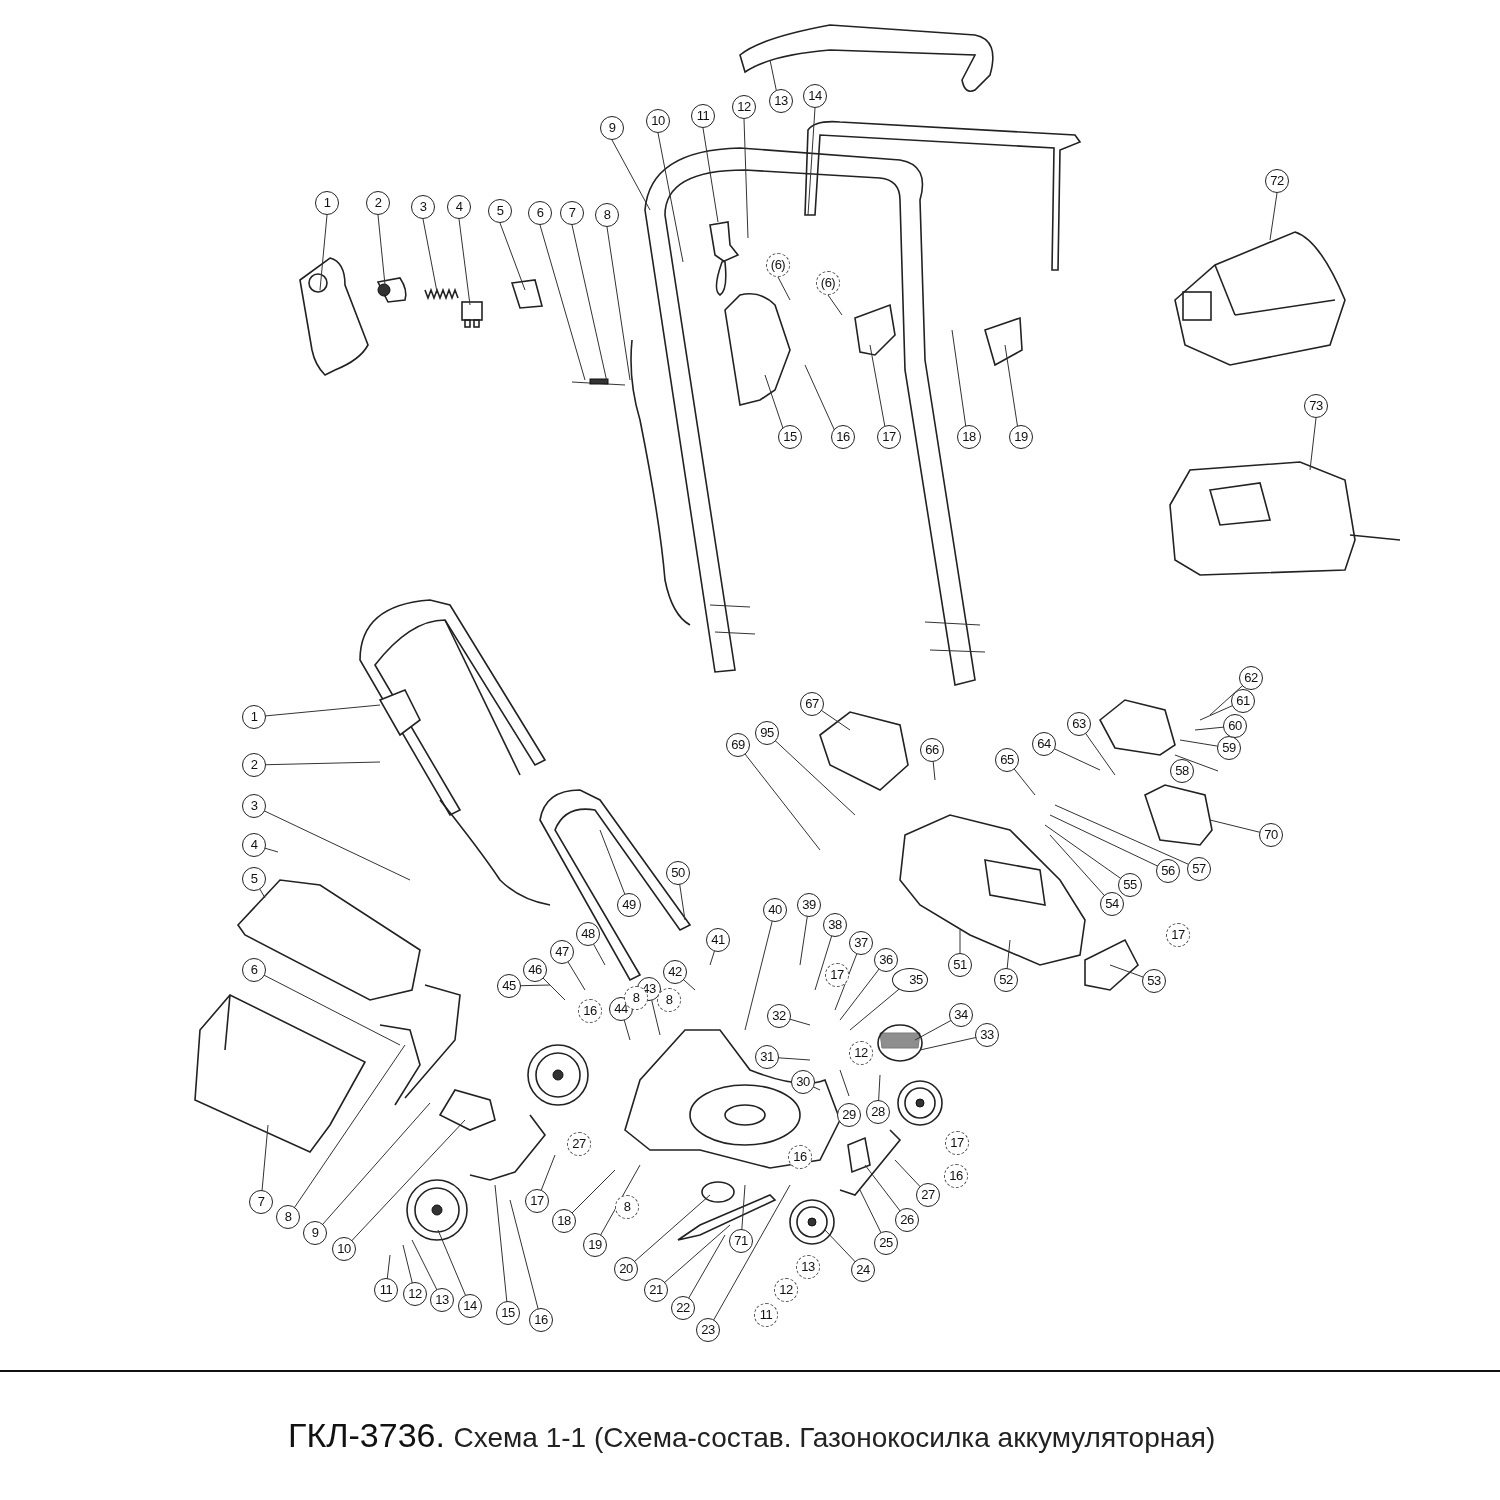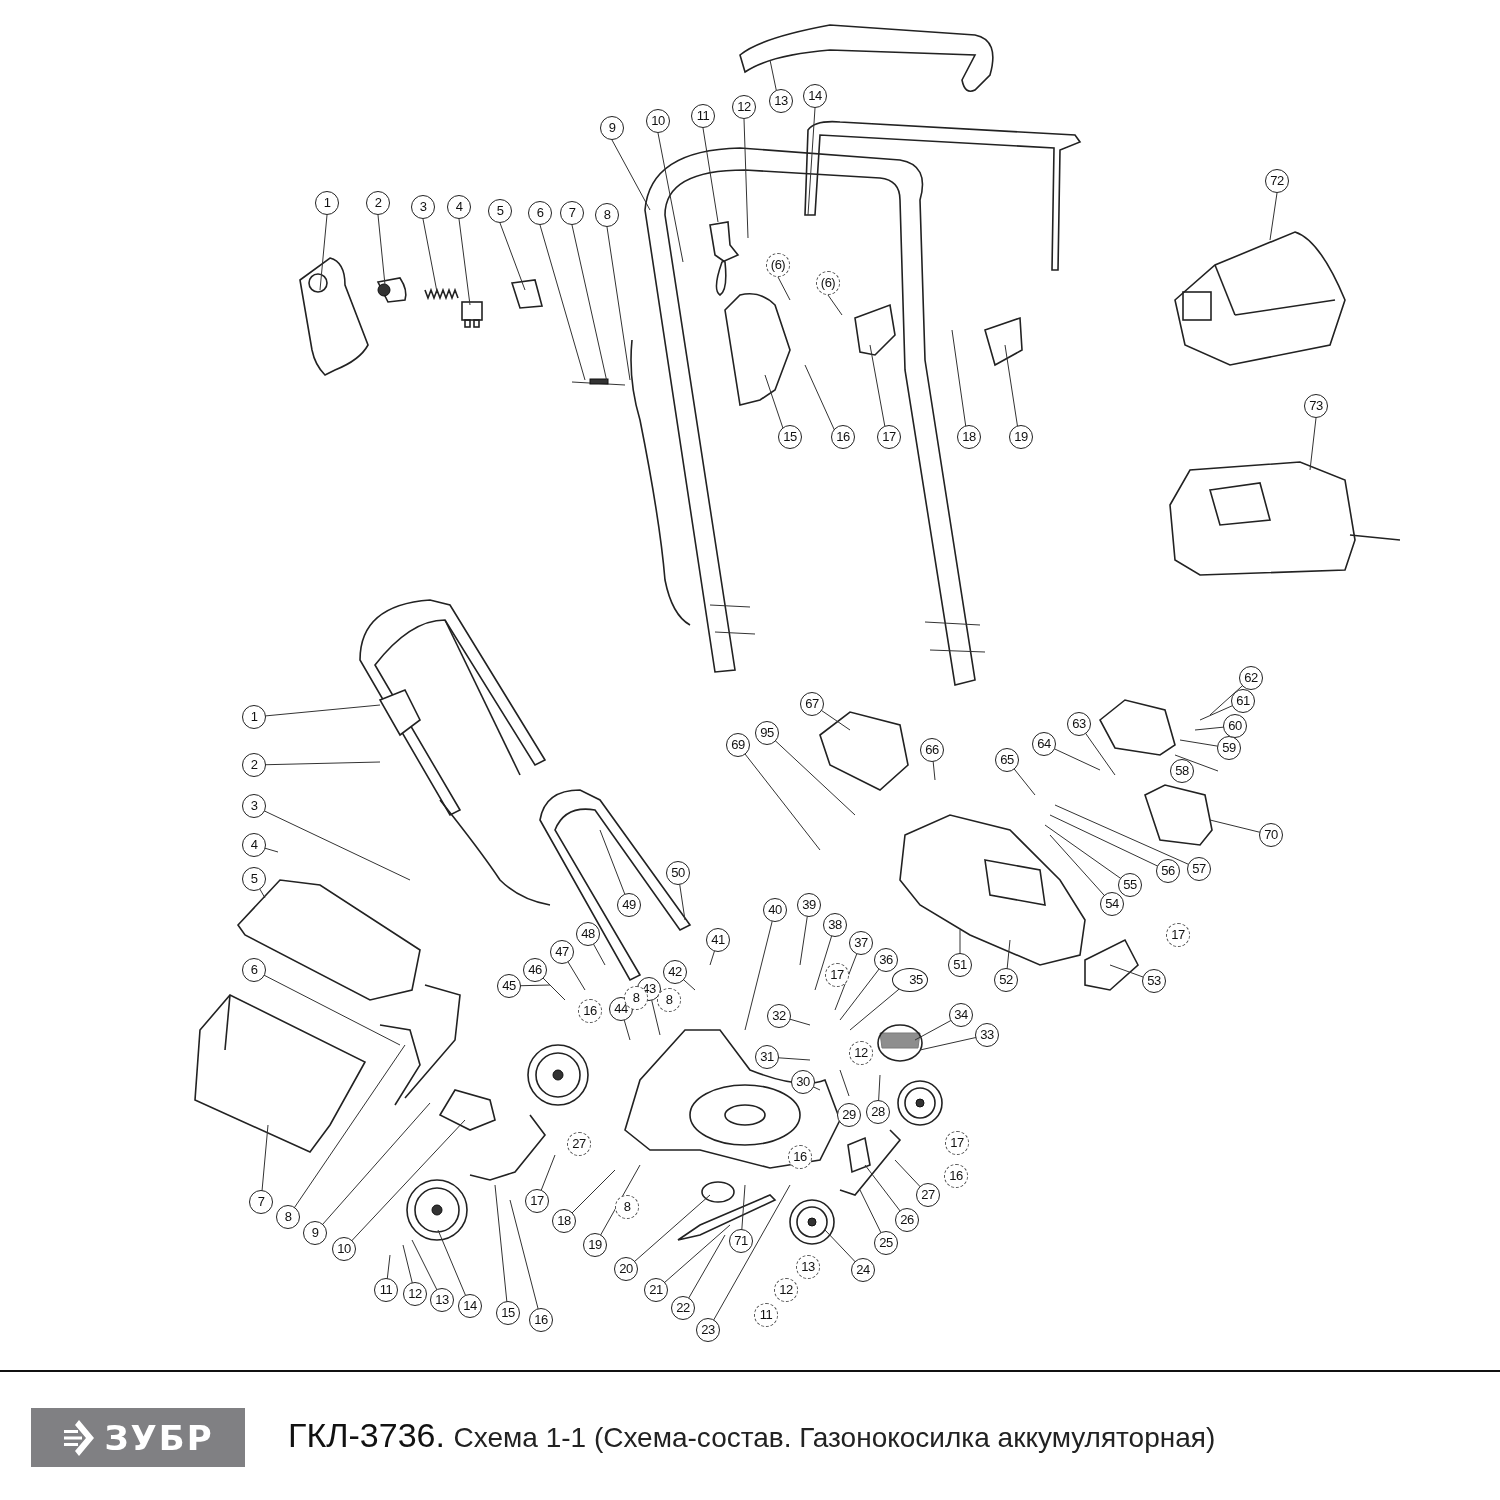--- a/index.html
+++ b/index.html
@@ -385,26 +385,17 @@
       <div class="callout dashed" style="left: 786px; top: 1290px;">12</div>
       <div class="callout dashed" style="left: 766px; top: 1315px;">11</div>
       <div class="callout dashed" style="left: 808px; top: 1267px;">13</div>
       <div class="callout dashed" style="left: 636px; top: 998px;">8</div>
     </div>
 </div>
 
 <div class="divider"></div>
 
 <div class="footer">
-  <div class="logo">
-    <svg class="logo-mark" viewBox="0 0 34 40">
-      <path d="M17 2 L32 20 L17 38 L13 33 L24 20 L13 7 Z" fill="#fff"></path>
-      <rect x="2" y="12" width="14" height="3" fill="#fff"></rect>
-      <rect x="2" y="18.5" width="18" height="3" fill="#fff"></rect>
-      <rect x="2" y="25" width="14" height="3" fill="#fff"></rect>
-    </svg>
-    <span class="logo-text">ЗУБР</span>
-  </div>
   <div class="title">
     <span class="model">ГКЛ-3736.</span>
     <span class="desc">Схема 1-1 (Схема-состав. Газонокосилка аккумуляторная)</span>
   </div>
 </div>
 
 </body></html>

